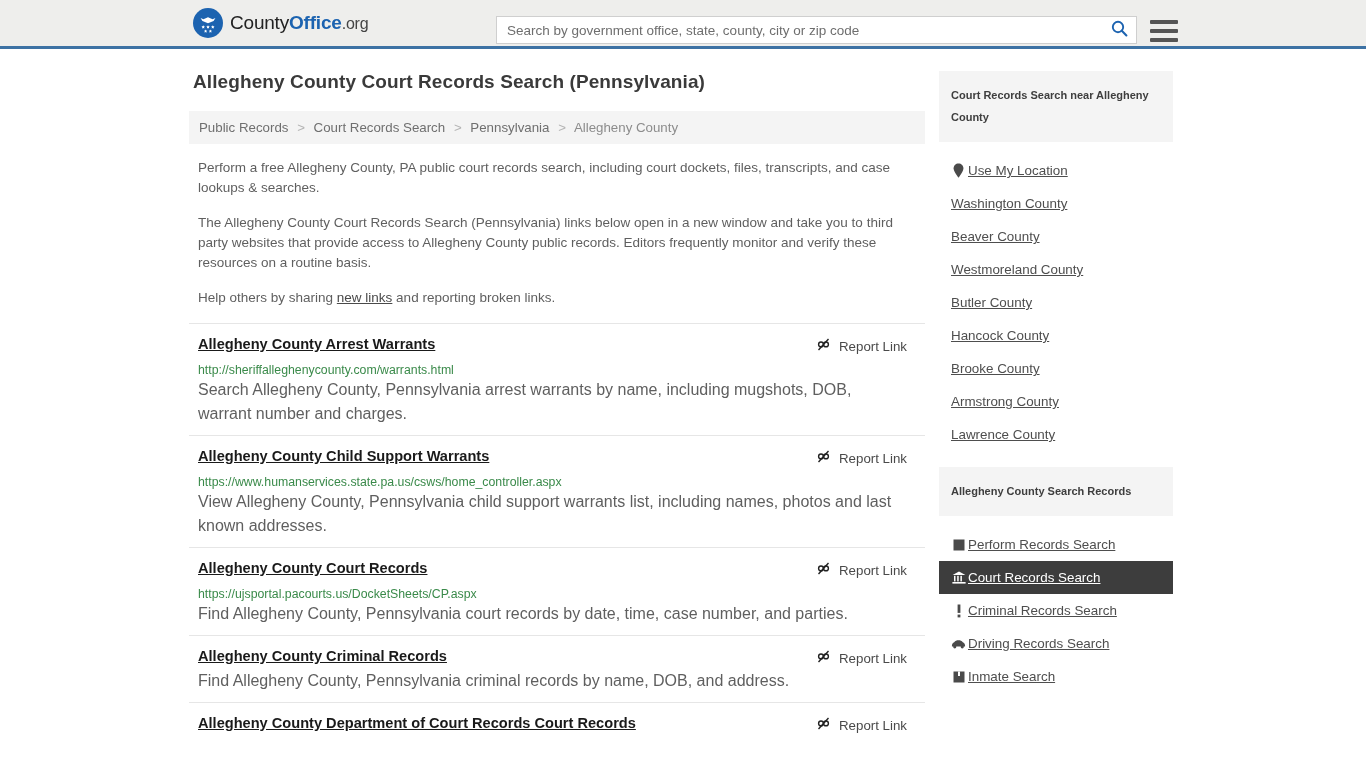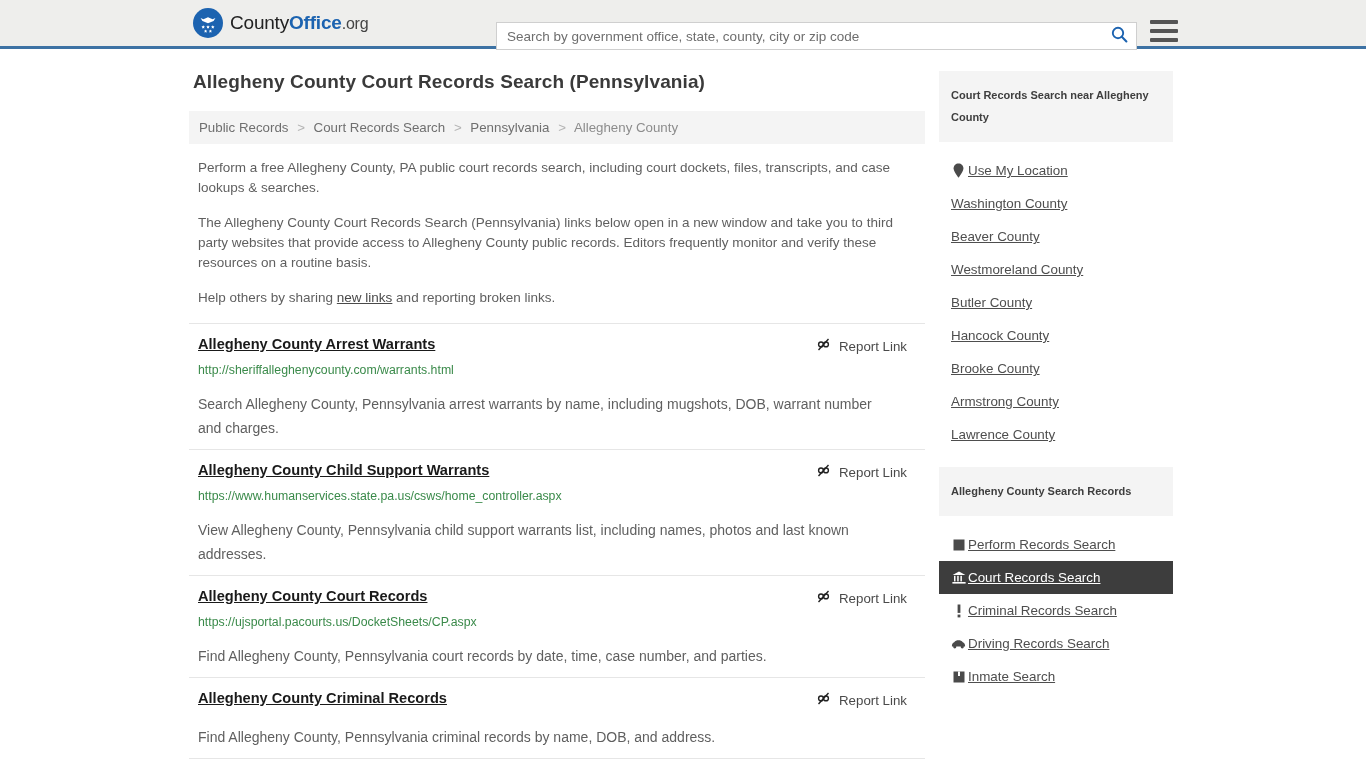--- a/index.html
+++ b/index.html
@@ -44,21 +44,21 @@
     letter-spacing: -0.2px;
     white-space: nowrap;
   }
   .logo-text .b { color: #1c63b0; font-weight: bold; }
   .logo-text .n { font-weight: normal; }
   .logo-text .o { font-size: 16px; color: #444; }
 
   .search-wrap {
     position: absolute;
     left: 496px;
-    top: 22px;
+    top: 16px;
     width: 641px;
     height: 28px;
     background: #ffffff;
     border: 1px solid #cfcfcf;
     display: flex;
     align-items: center;
   }
   .search-input {
     flex: 1;
     border: none;
@@ -181,24 +181,24 @@
   }
   .entry-url {
     font-size: 12.3px;
     color: #3a8a4a;
     margin-top: 5px;
     line-height: 16px;
     word-break: break-all;
     cursor: pointer;
   }
   .entry-desc {
-    font-size: 14px;
+    font-size: 16px;
     color: #5f5f5f;
     line-height: 24px;
-    margin-top: 14px;
+    margin-top: 0;
     padding-right: 30px;
   }
 
   
   .side-box-head {
     background: #f4f4f4;
     padding: 13px 12px 14px 12px;
     font-size: 11px;
     font-weight: bold;
     color: #3e3e3e;

